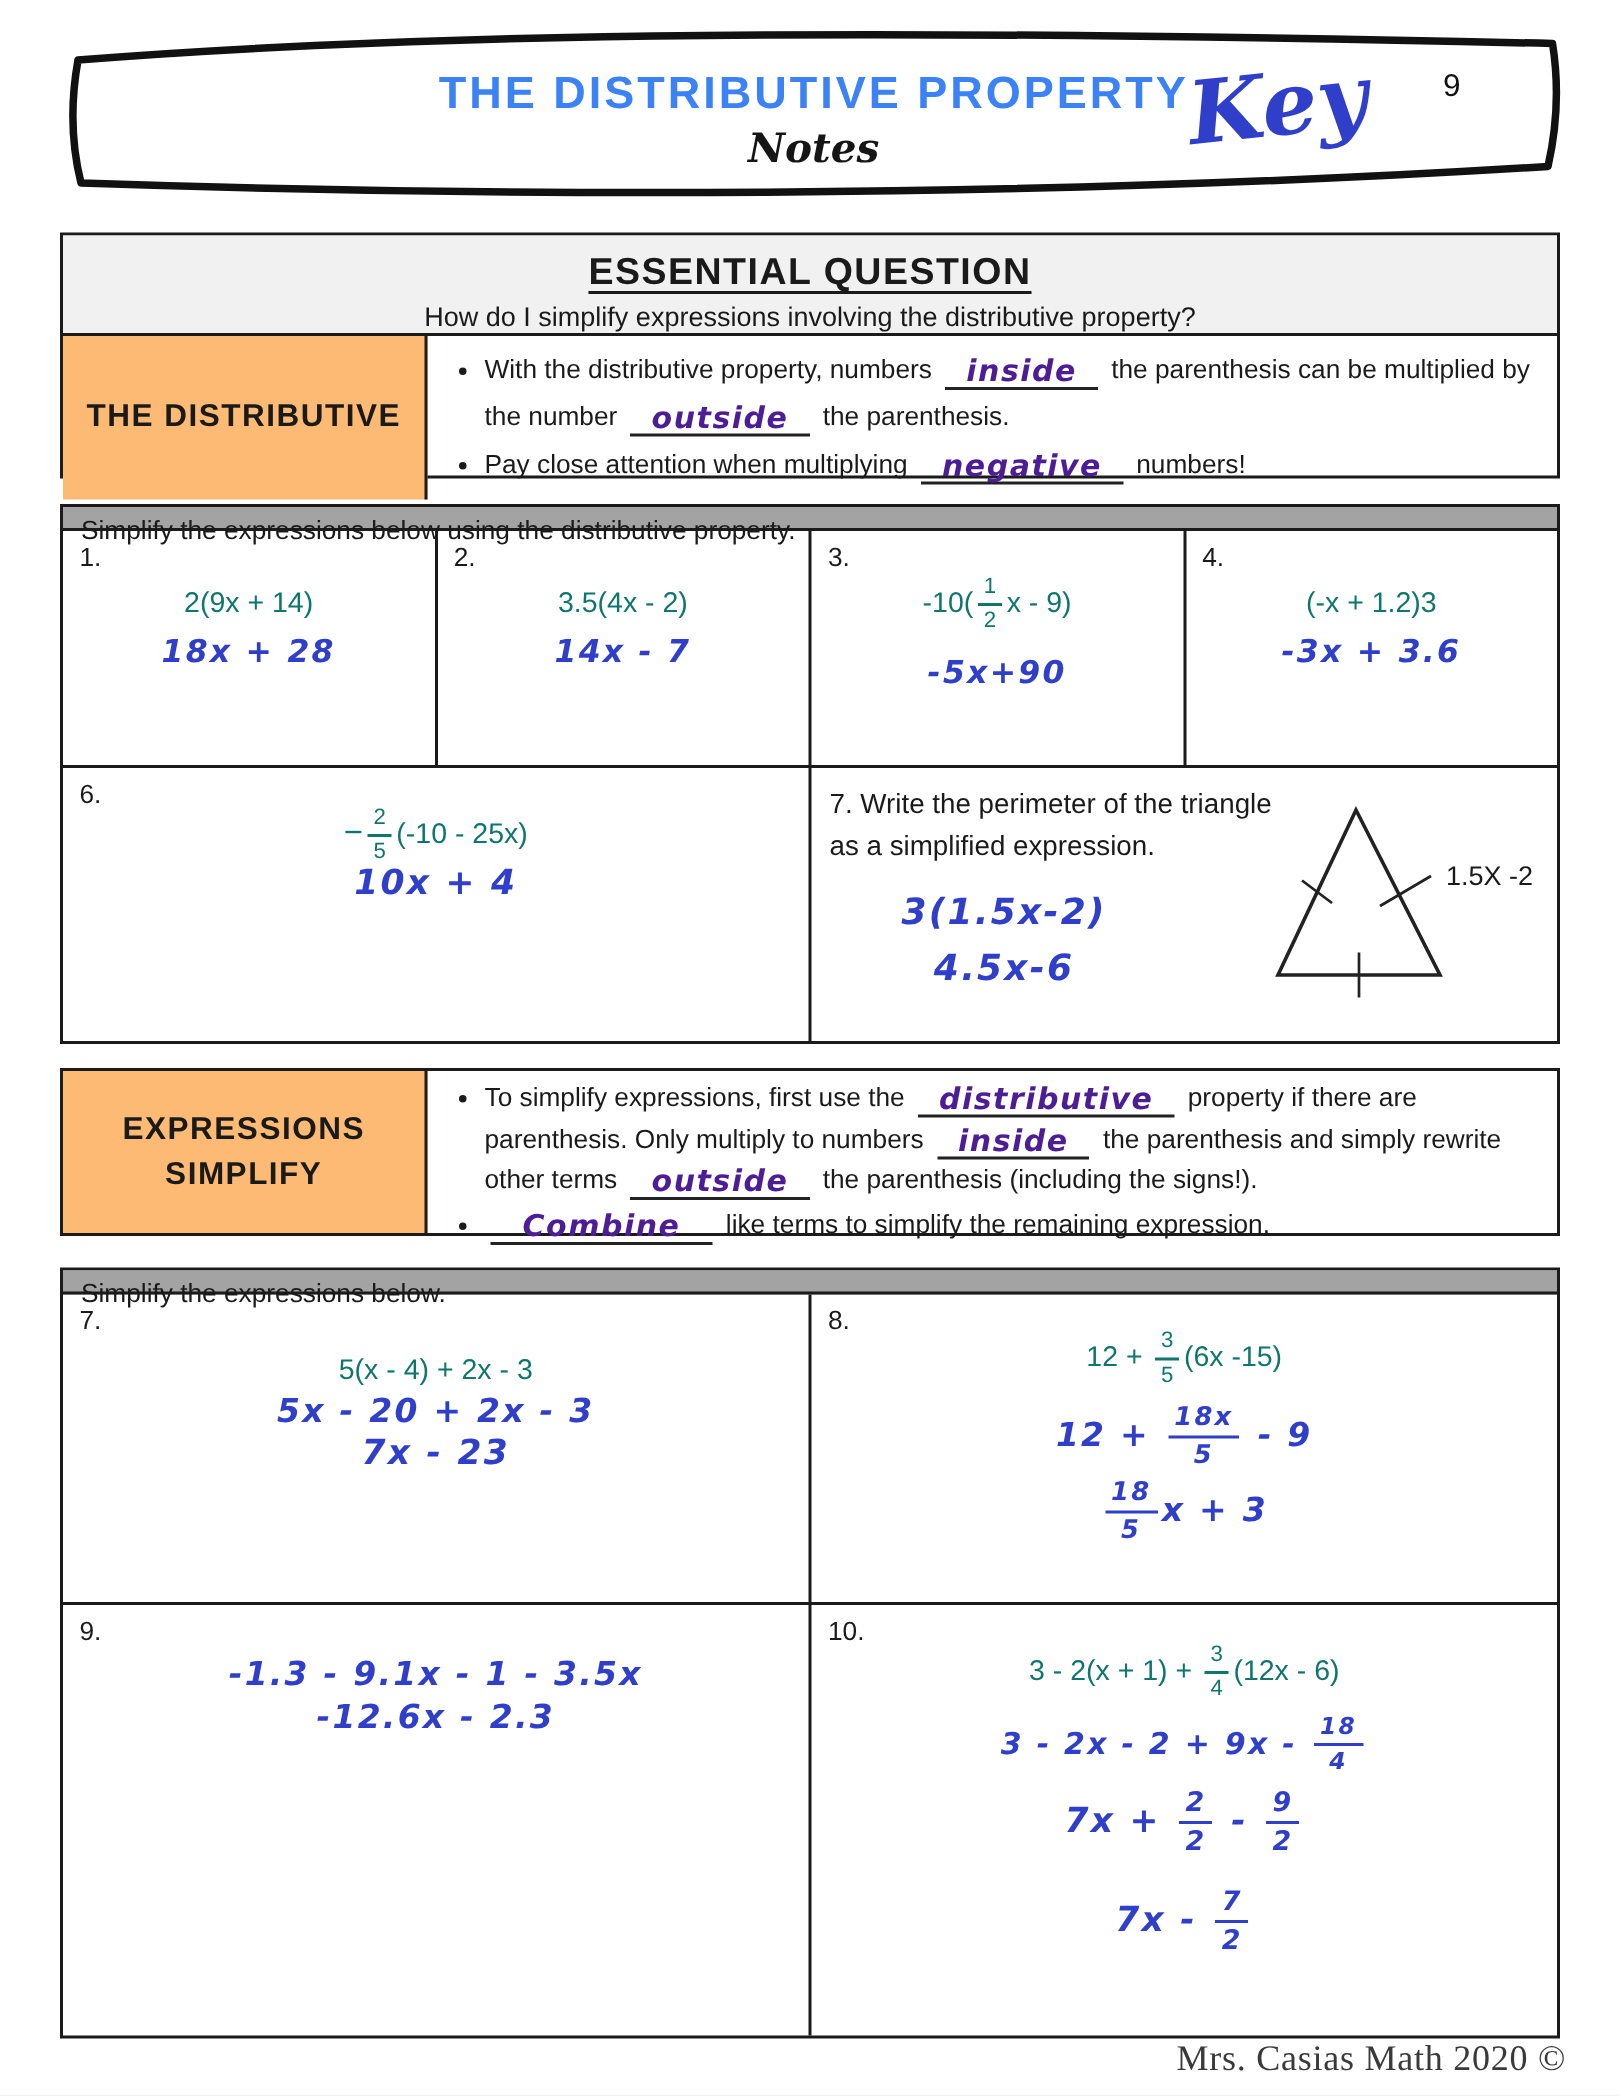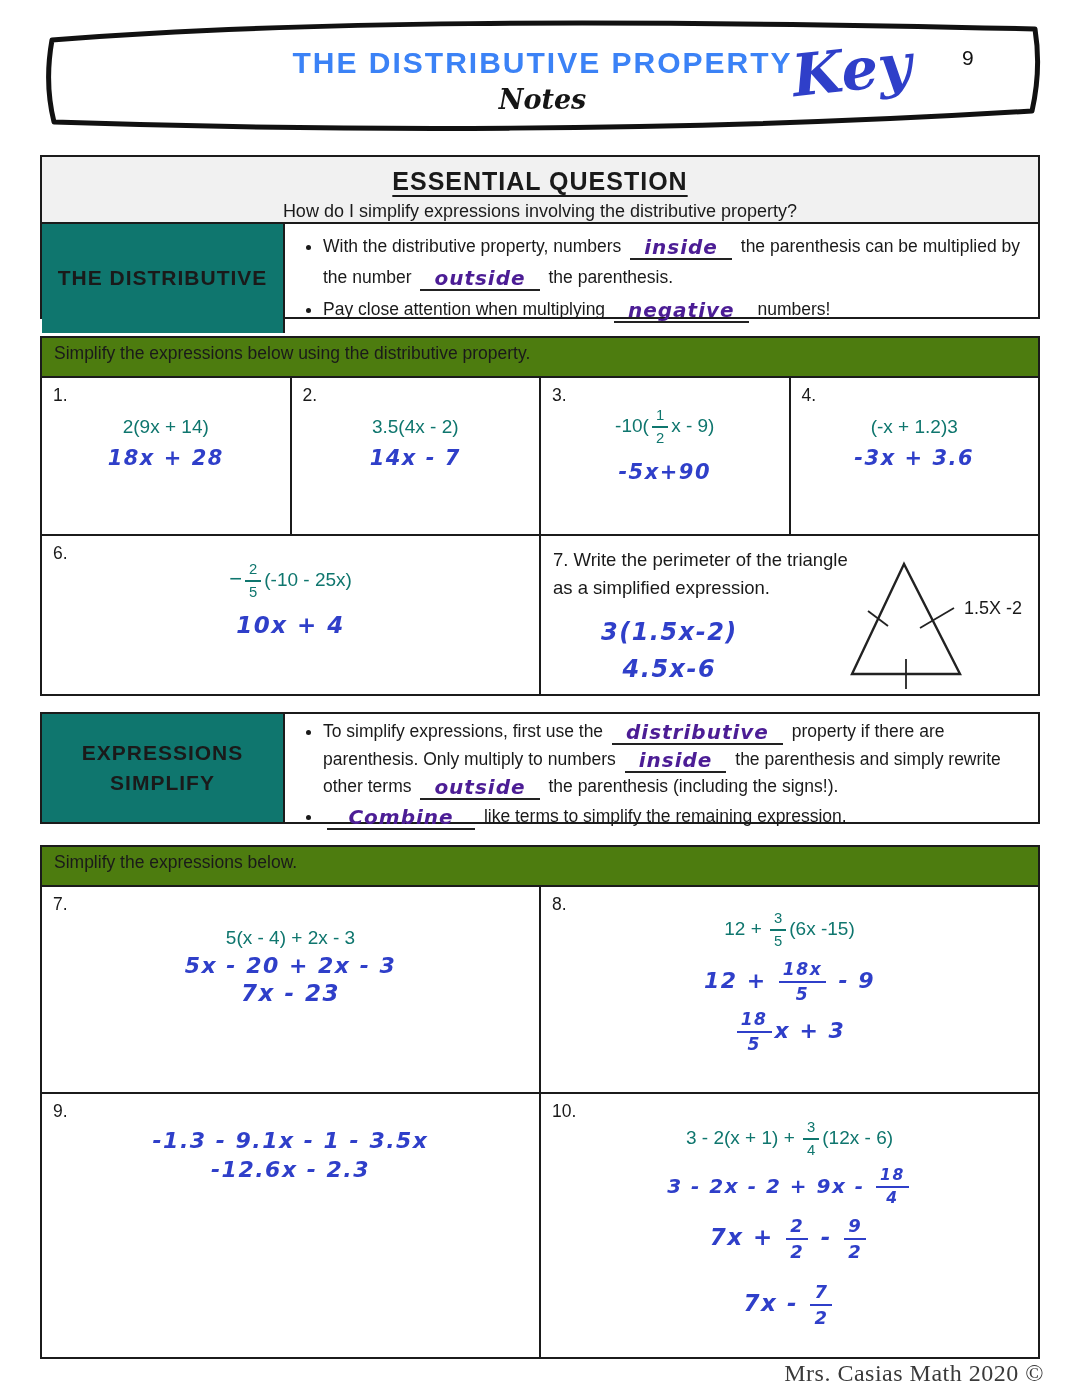--- a/index.html
+++ b/index.html
@@ -28,40 +28,40 @@
   .page-num{position:absolute;left:922px;top:38px;font-size:21px;color:#111;}
   
   .box{position:absolute;left:40px;width:1000px;border:2.5px solid #1b1b1b;box-sizing:border-box;background:#fff;}
   .eq-box{top:155px;height:164px;display:flex;flex-direction:column;}
   .eq-row{background:#f1f1f1;border-bottom:2.5px solid #1b1b1b;height:76px;box-sizing:border-box;text-align:center;}
   .eq-heading{margin-top:10px;font-size:25px;font-weight:700;letter-spacing:1px;
     text-decoration:underline;text-underline-offset:5px;text-decoration-thickness:2px;}
   .eq-question{margin-top:5px;font-size:18px;}
   .dp-row{flex:1;display:flex;}
   .label-cell{
-    width:243px;background:#0f766e;border-right:2.5px solid #1b1b1b;box-sizing:border-box;
+    width:243px;background:#fdba74;border-right:2.5px solid #1b1b1b;box-sizing:border-box;
     display:flex;flex-direction:column;justify-content:center;text-align:center;
     font-size:21px;font-weight:700;letter-spacing:1px;line-height:1.45;
   }
   .bullets{flex:1;padding:7px 14px 6px 18px;box-sizing:border-box;}
   .bullets ul{margin:0;padding-left:20px;}
   .bullets li{font-size:17.5px;line-height:1.75;margin-bottom:2px;}
   .blank{
     display:inline-block;color:#4c1d95;border-bottom:2px solid #222;
     font-family:"DejaVu Sans",sans-serif;font-style:italic;font-weight:700;
     font-size:20px;line-height:1;padding:0 14px 1px 14px;margin:0 4px;
     min-width:60px;text-align:center;vertical-align:-2px;letter-spacing:1px;
   }
   
   .tbl{display:flex;flex-direction:column;}
   .tbl1{top:336px;height:360px;}
   .tbl2{top:845px;height:514px;}
   .tbl-caption{
-    background:#4d7c0f;border-bottom:2.5px solid #1b1b1b;box-sizing:border-box;
-    font-size:17.5px;padding:5px 0 4px 12px;height:40px;
+    background:#a3a3a3;border-bottom:2.5px solid #1b1b1b;box-sizing:border-box;
+    font-size:17.5px;padding:5px 0 4px 12px;height:16px;
   }
   .trow{display:flex;box-sizing:border-box;}
   .trow-divide{border-bottom:2.5px solid #1b1b1b;}
   .cell{position:relative;box-sizing:border-box;border-right:2.5px solid #1b1b1b;flex:1;}
   .cell:last-child{border-right:none;}
   .pnum{position:absolute;top:7px;left:11px;font-size:17.5px;color:#1a1a1a;}
   .content{text-align:center;}
   .expr{font-size:19px;color:#0f766e;}
   .hand{
     color:#2f3fc9;font-family:"DejaVu Sans",sans-serif;font-style:italic;
@@ -161,21 +161,21 @@
       </div>
     </div>
 
     <div class="trow" style="flex:1;">
       <div class="cell">
         <div class="pnum">6.</div>
         <div class="content" style="margin-top:26px;">
           <div class="expr">
             <span style="font-size:22px;">−</span><span class="frac"><span class="fnum">2</span><span class="fden">5</span></span><span>(-10 - 25x)</span>
           </div>
-          <div class="ans hand" style="margin-top:12px;font-size:23px;">10x + 4</div>
+          <div class="ans hand" style="margin-top:0;font-size:23px;">10x + 4</div>
         </div>
       </div>
       <div class="cell">
         <div class="tri-prompt">
           <div>7. Write the perimeter of the triangle</div>
           <div>as a simplified expression.</div>
         </div>
         <div class="tri-ans hand">
           <div>3(1.5x-2)</div>
           <div>4.5x-6</div>

